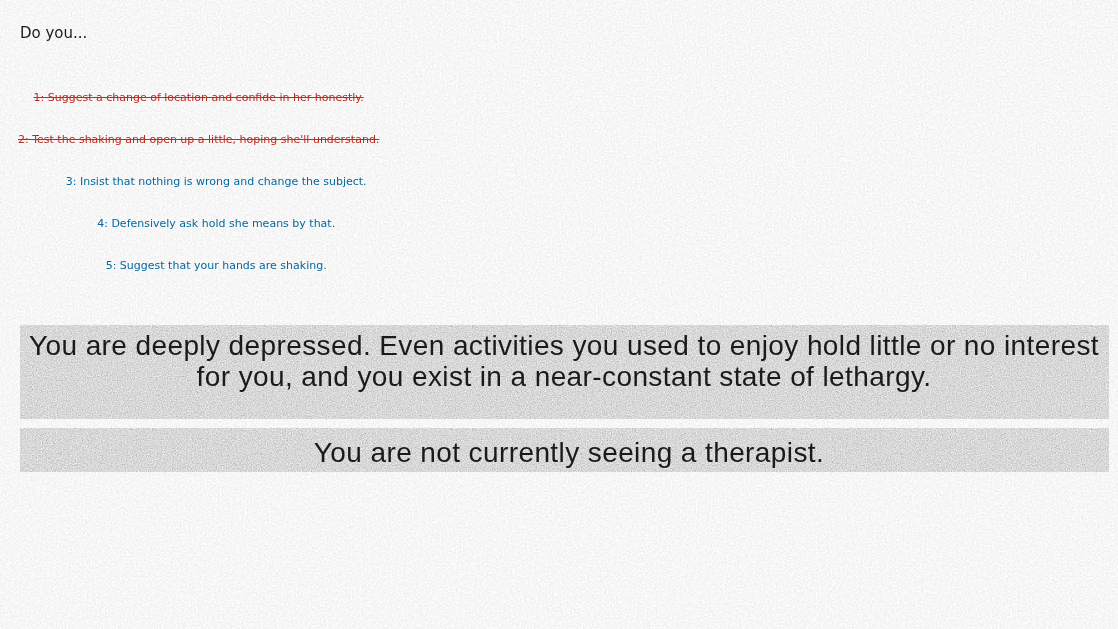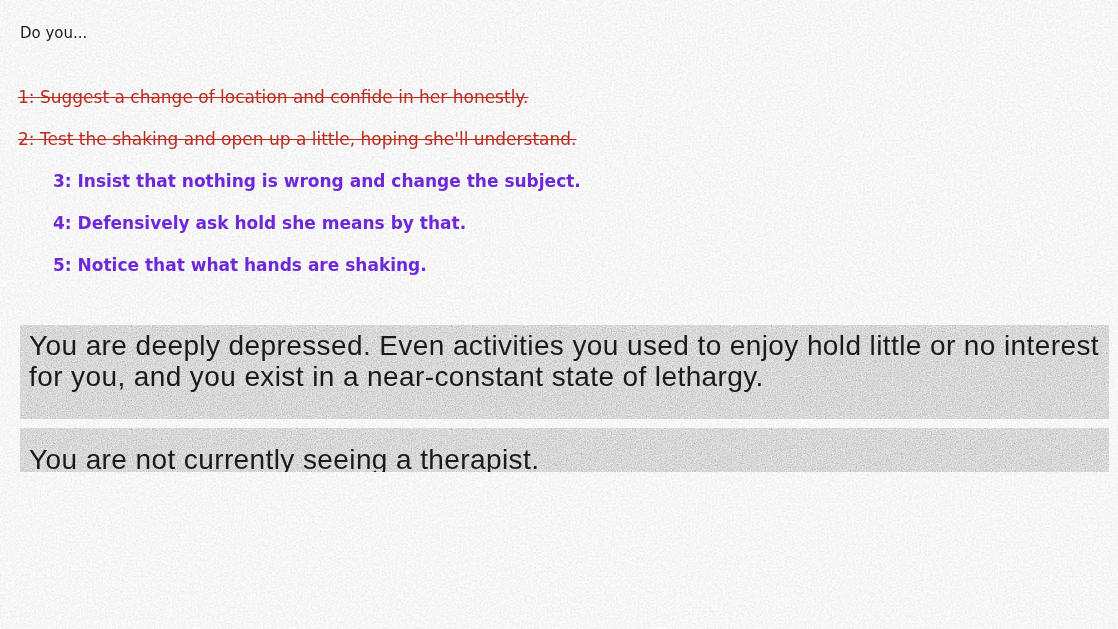--- a/index.html
+++ b/index.html
@@ -20,51 +20,52 @@
     width: 1118px;
     height: 629px;
     z-index: 0;
     display: block;
   }
   .content {
     position: relative;
     z-index: 1;
     width: 100%;
     height: 100%;
+    text-align: center;
   }
   .prompt {
     position: absolute;
     left: 20px;
     top: 24px;
     font-size: 15px;
     line-height: 18px;
     color: #1b1b1b;
   }
   .choices {
     position: absolute;
     left: 18px;
     top: 89px;
   }
   .choice {
     display: block;
-    font-size: 17px;
+    font-size: 11px;
     line-height: 17px;
     margin-bottom: 25px;
     text-decoration: none;
     white-space: nowrap;
   }
   .choice.crossed {
     color: #bb2c20;
     font-weight: normal;
     text-decoration: line-through;
     cursor: default;
   }
   .choice.available {
-    color: #6d28d9;
-    font-weight: bold;
+    color: #0369a1;
+    font-weight: normal;
     cursor: pointer;
     margin-left: 35px;
   }
   .panel {
     position: absolute;
     left: 20px;
     width: 1089px;
     background: #b2b2b2;
     overflow: hidden;
   }
@@ -83,21 +84,21 @@
     line-height: 31px;
     letter-spacing: 0.4px;
     color: #1a1a1a;
     padding-left: 9px;
   }
   #panel-depression { top: 325px; height: 94px; }
   #panel-depression .panel-text { padding-top: 5px; width: 1070px; }
   #panel-therapy    { top: 428px; height: 44px; }
   #panel-medication { top: 505px; height: 45px; }
   #panel-therapy .panel-text, #panel-medication .panel-text {
-    padding-top: 16px;
+    padding-top: 9px;
     white-space: nowrap;
   }
 </style>
 </head>
 <body>
 
 <svg width="0" height="0" style="position:absolute" aria-hidden="true">
   <defs>
     <filter id="grainLight" x="0%" y="0%" width="100%" height="100%">
       <feTurbulence type="fractalNoise" baseFrequency="0.55" numOctaves="3" seed="11" stitchTiles="stitch"></feTurbulence>
@@ -126,21 +127,21 @@
 
 <div class="content">
 
   <div class="prompt">Do you...</div>
 
   <div class="choices">
     <a class="choice crossed">1: Suggest a change of location and confide in her honestly.</a>
     <a class="choice crossed">2: Test the shaking and open up a little, hoping she'll understand.</a>
     <a class="choice available">3: Insist that nothing is wrong and change the subject.</a>
     <a class="choice available">4: Defensively ask hold she means by that.</a>
-    <a class="choice available">5: Notice that what hands are shaking.</a>
+    <a class="choice available">5: Suggest that your hands are shaking.</a>
   </div>
 
   <div class="panel" id="panel-depression">
     <svg class="grain" aria-hidden="true">
       <rect width="100%" height="100%" filter="url(#grainDark)"></rect>
     </svg>
     <span class="panel-text">You are deeply depressed. Even activities you used to enjoy hold little or no interest for you, and you exist in a near-constant state of lethargy.</span>
   </div>
 
   <div class="panel" id="panel-therapy">

